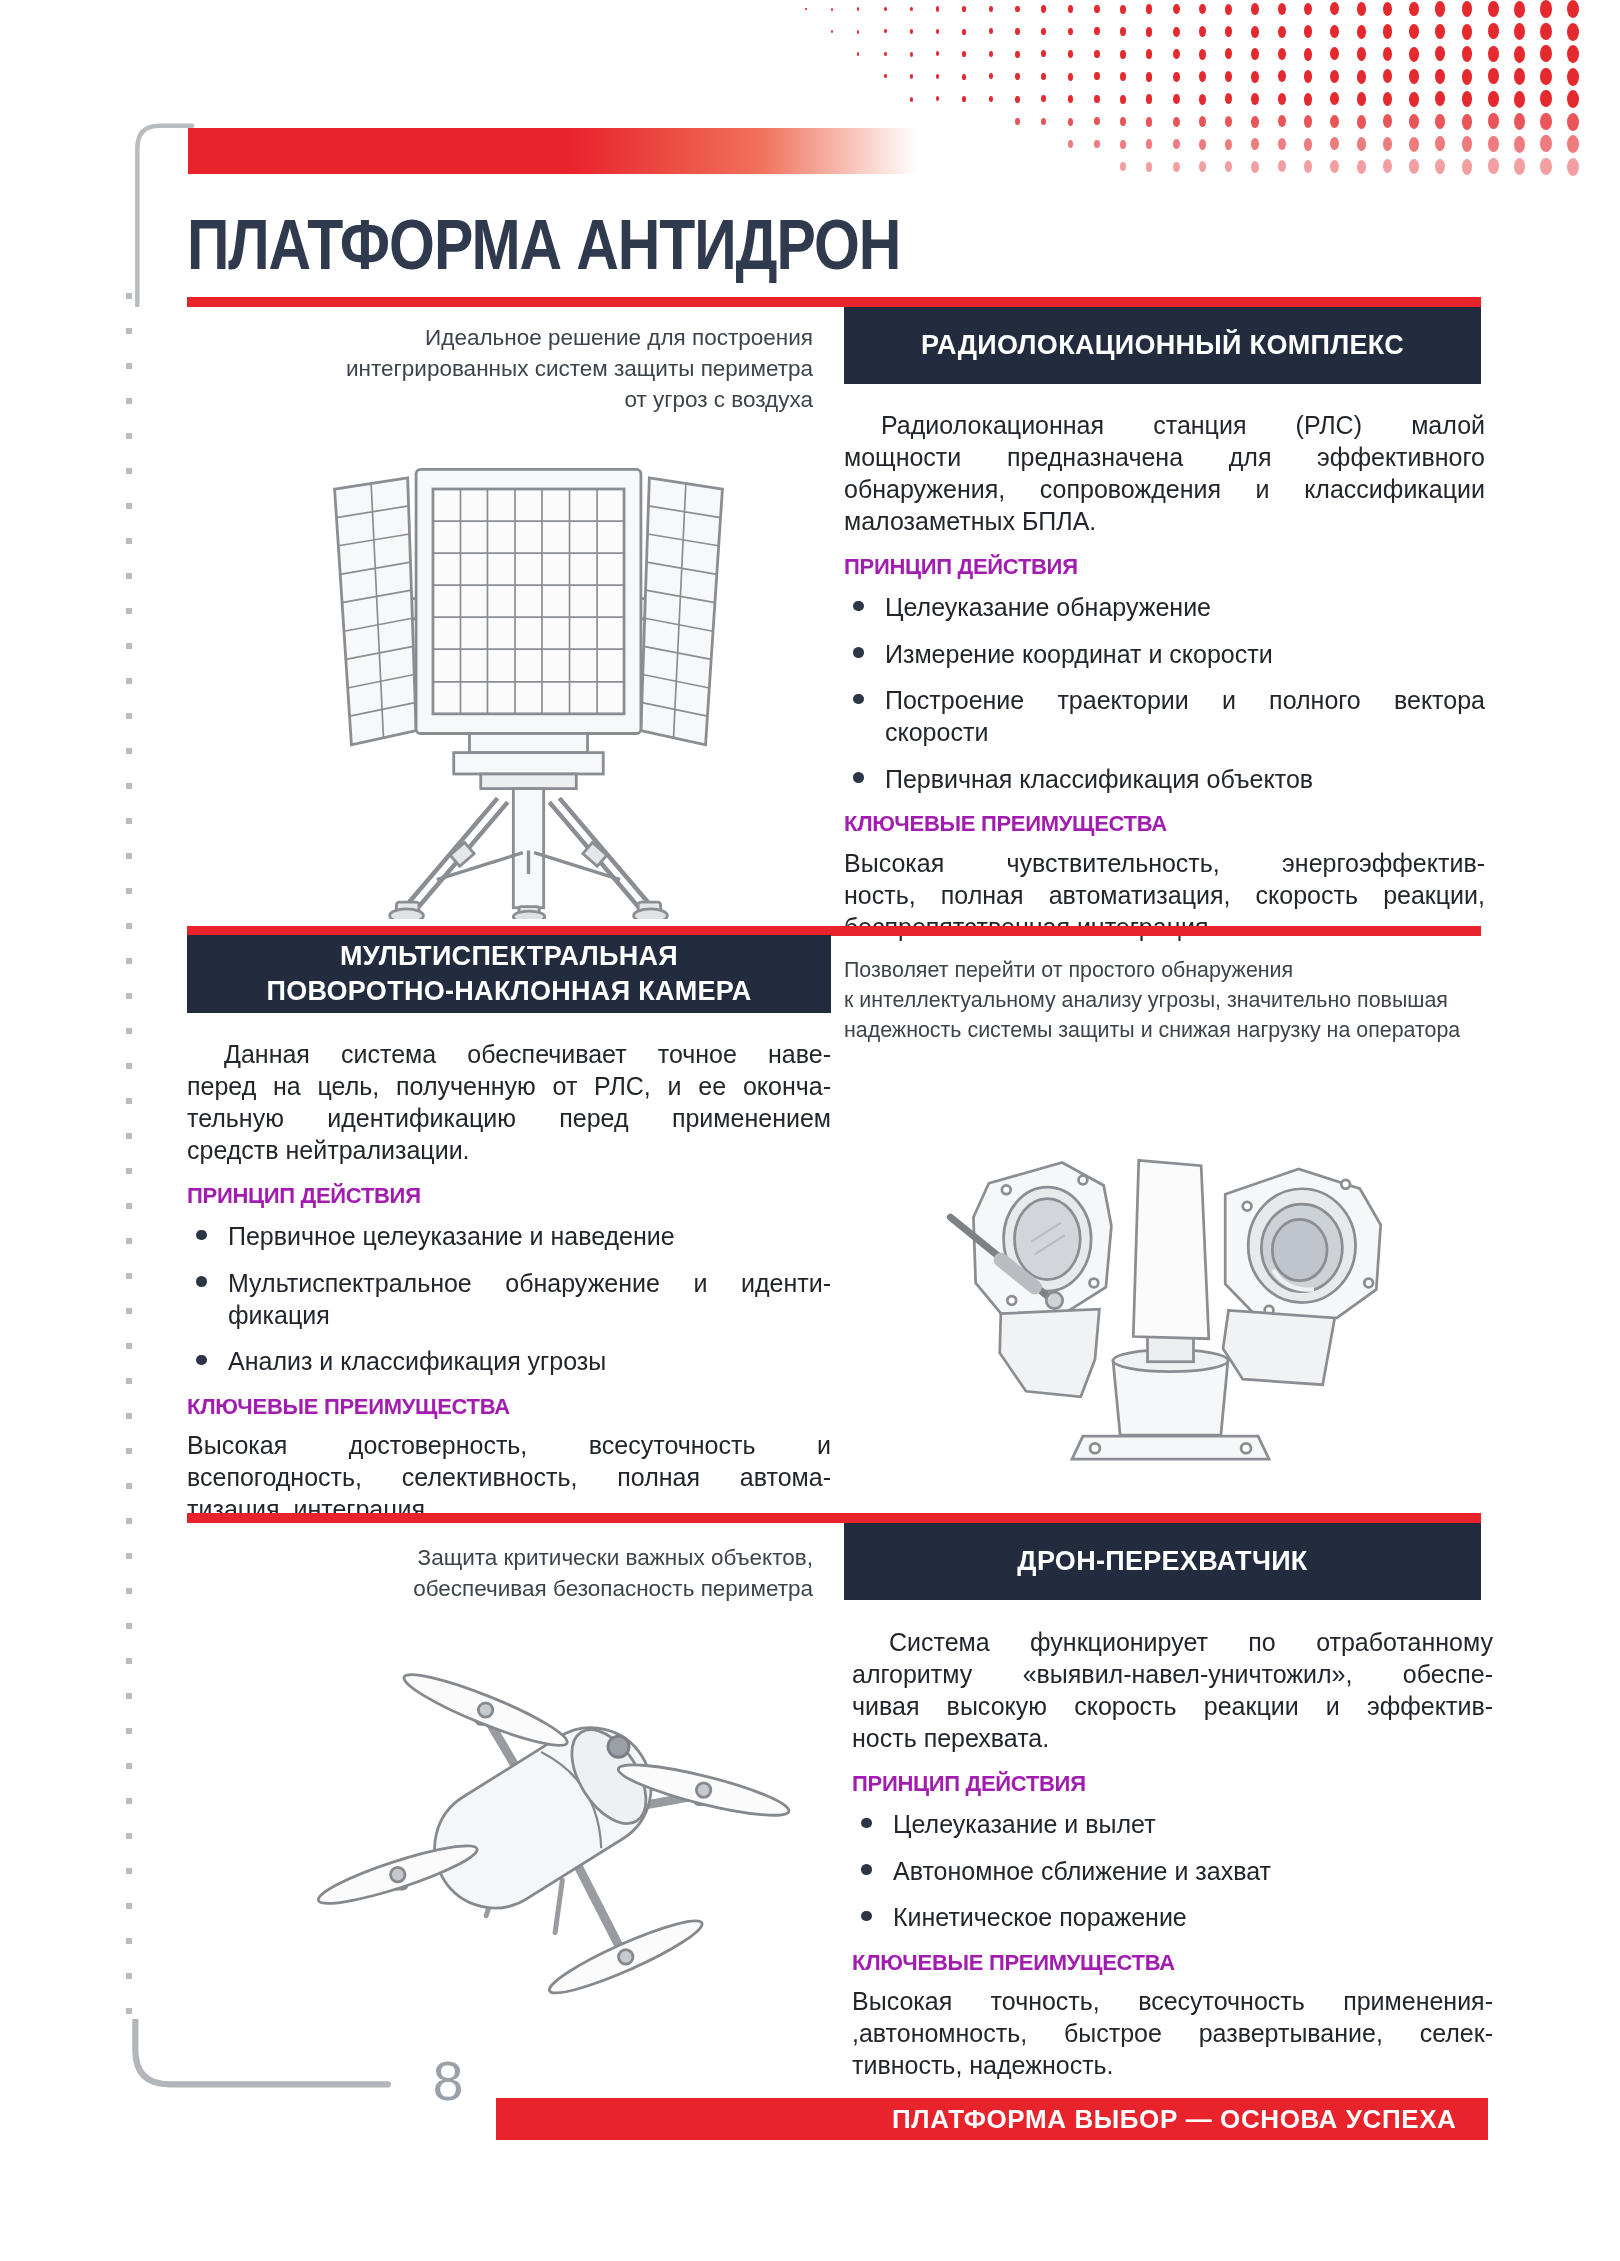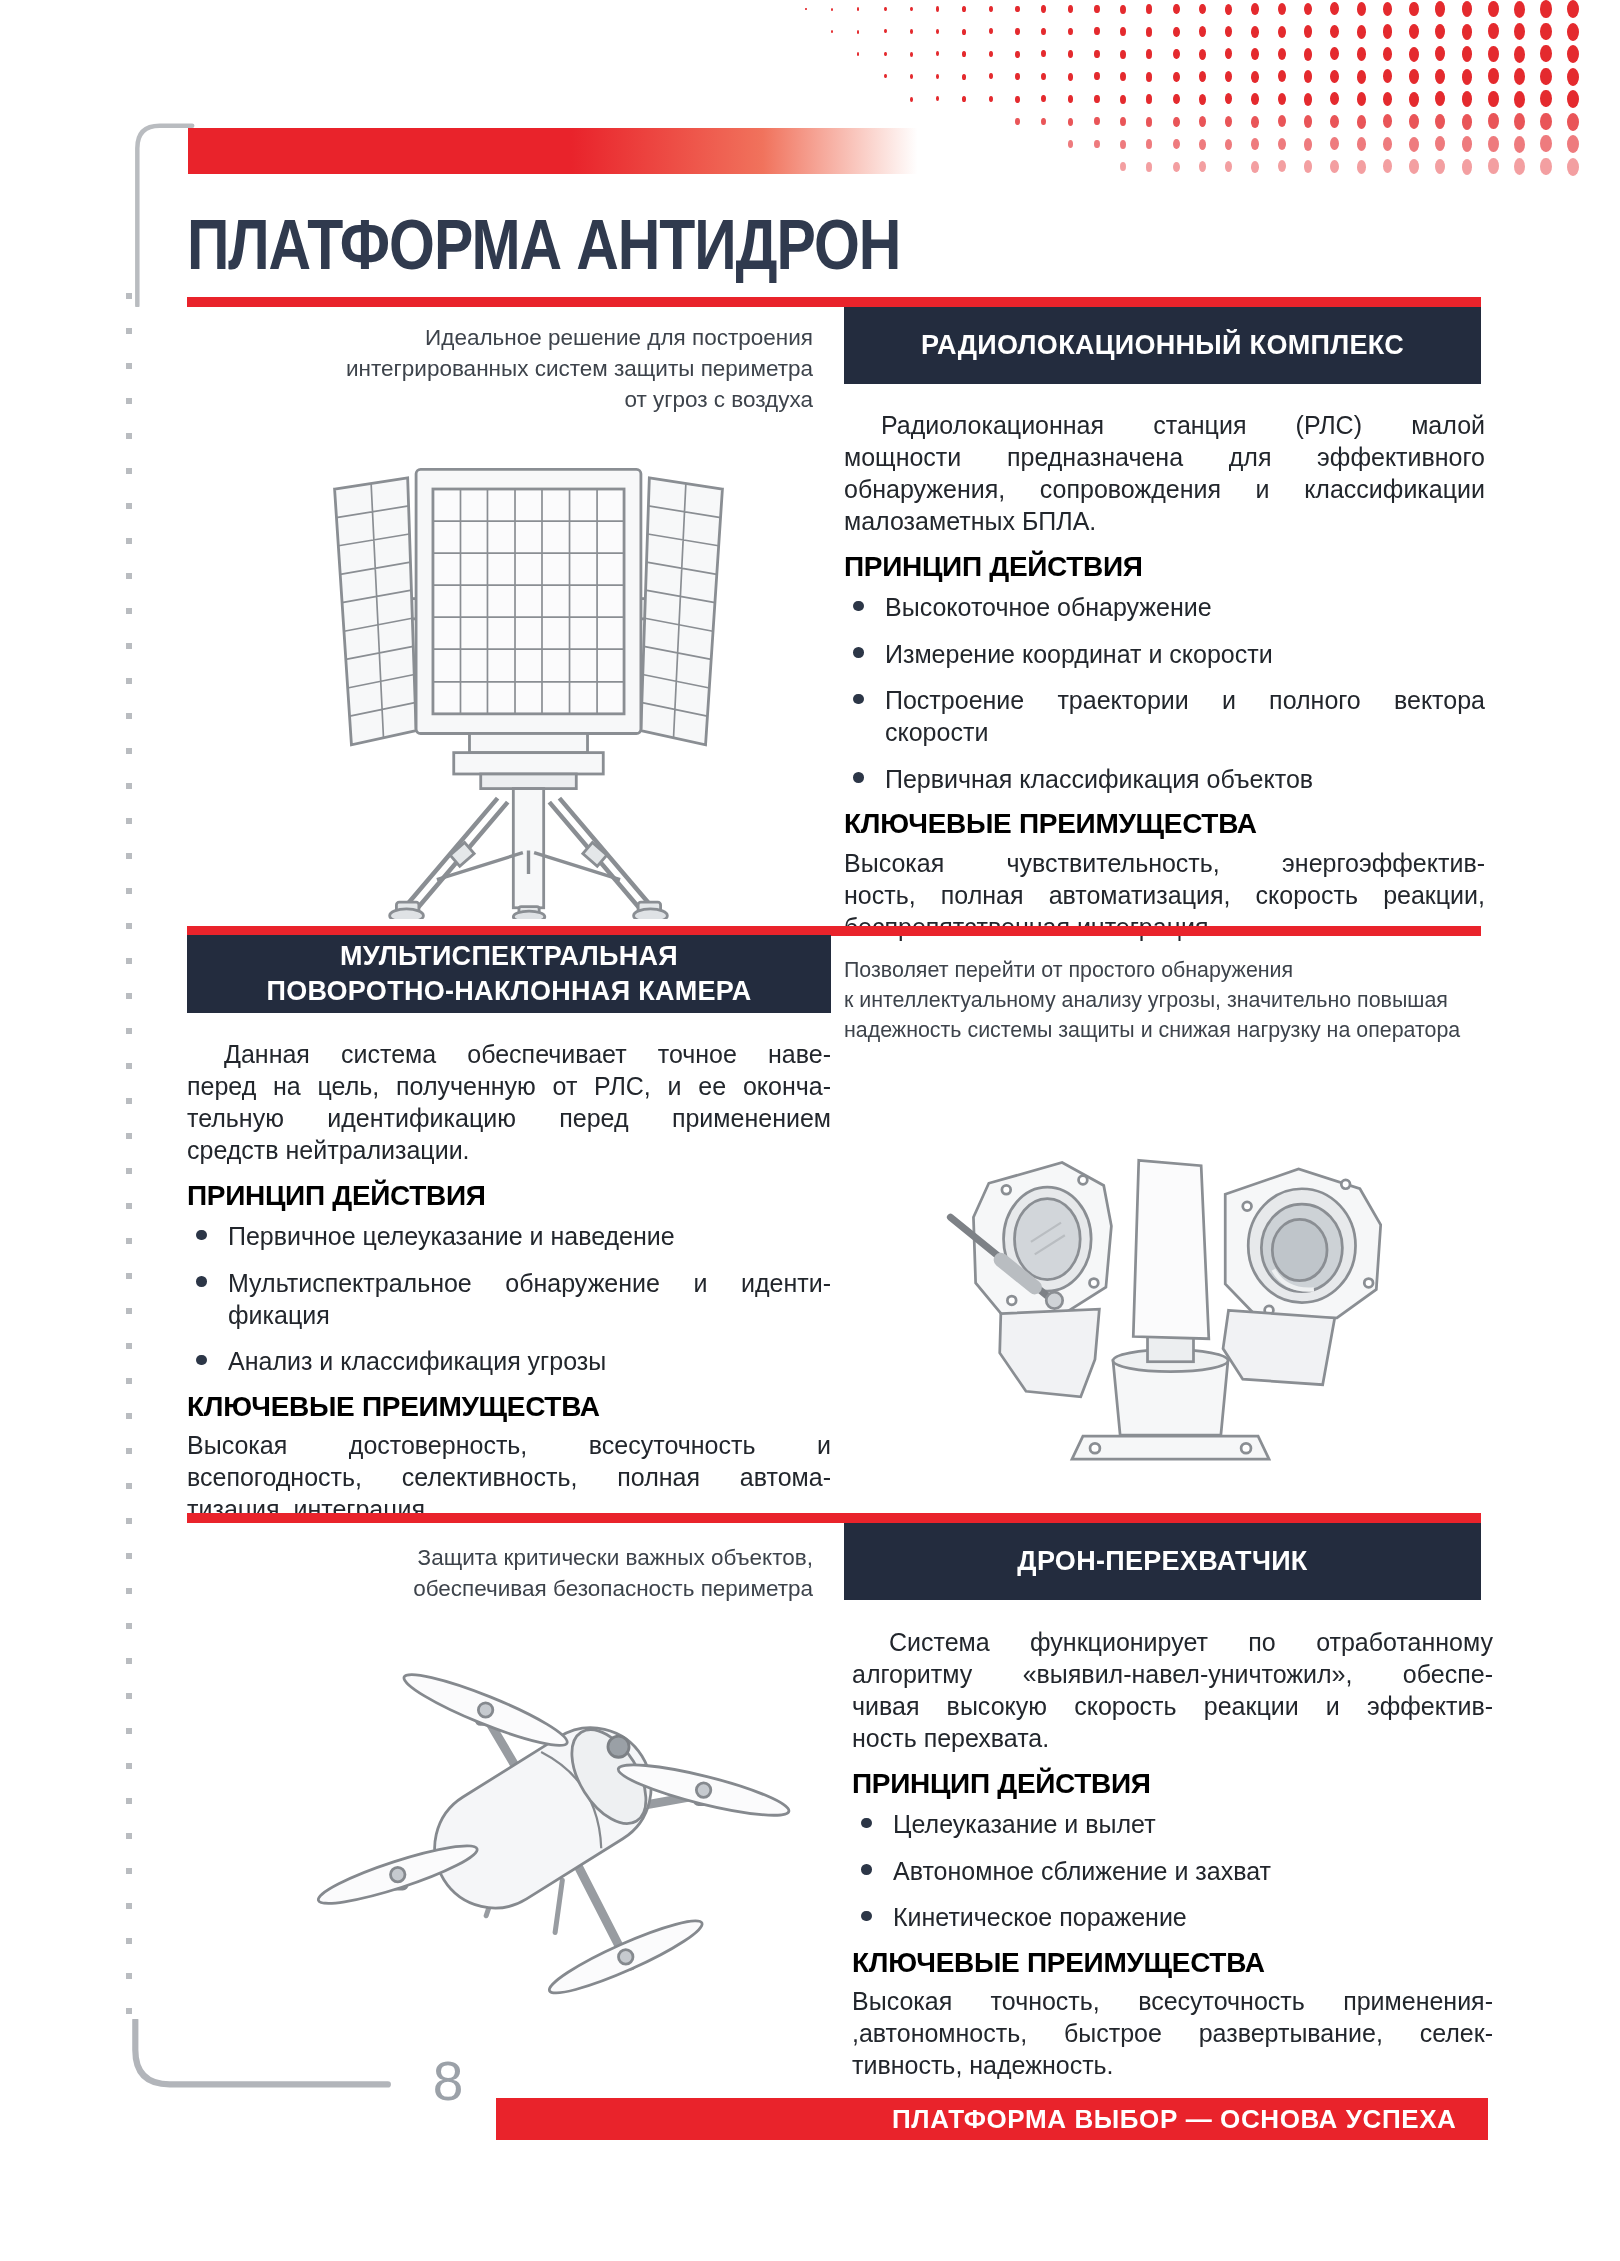--- a/index.html
+++ b/index.html
@@ -24,21 +24,21 @@
     font-weight:700;font-size:27px;line-height:35px;letter-spacing:0.3px;text-align:center;white-space:pre-line;}
   .caption{position:absolute;color:#3d434b;white-space:pre-line;}
   .caption.right{text-align:right;font-size:22.5px;line-height:31px;}
   .caption.left{text-align:left;font-size:21.4px;line-height:30px;}
 
   
   .body-col{position:absolute;font-size:25px;line-height:32px;color:#22262c;}
   .just .jline{text-align:justify;text-align-last:justify;}
   .just .jline:last-child{text-align-last:left;}
   .intro .jline:first-child{text-indent:37px;}
-  .sub{font-size:28px;font-weight:700;color:#000000;margin:13.5px 0 0 0;line-height:31.5px;letter-spacing:-0.3px;}
+  .sub{font-size:22px;font-weight:700;color:#a21caf;margin:13.5px 0 0 0;line-height:31.5px;letter-spacing:-0.3px;}
   .blist{margin-top:9px;display:flex;flex-direction:column;gap:14.6px;}
   .bitem{position:relative;padding-left:41px;}
   .bdot{position:absolute;left:9px;top:9.6px;width:10.7px;height:10.7px;border-radius:50%;background:#2c3647;}
   .adv{margin-top:6.8px;}
 
   
   .art{position:absolute;}
   .art svg{width:100%;height:100%;}
 
   
@@ -314,21 +314,21 @@
         <div class="jline">Радиолокационная станция (РЛС) малой</div>
         <div class="jline">мощности предназначена для эффективного</div>
         <div class="jline">обнаружения, сопровождения и классификации</div>
         <div class="jline">малозаметных БПЛА.</div>
       </div>
     <div class="sub">ПРИНЦИП ДЕЙСТВИЯ</div>
     <div class="blist">
       <div class="bitem">
           <span class="bdot"></span>
           <div class="just">
-            <div class="jline">Высокоточное обнаружение</div>
+            <div class="jline">Целеуказание обнаружение</div>
           </div>
         </div>
       <div class="bitem">
           <span class="bdot"></span>
           <div class="just">
             <div class="jline">Измерение координат и скорости</div>
           </div>
         </div>
       <div class="bitem">
           <span class="bdot"></span>

